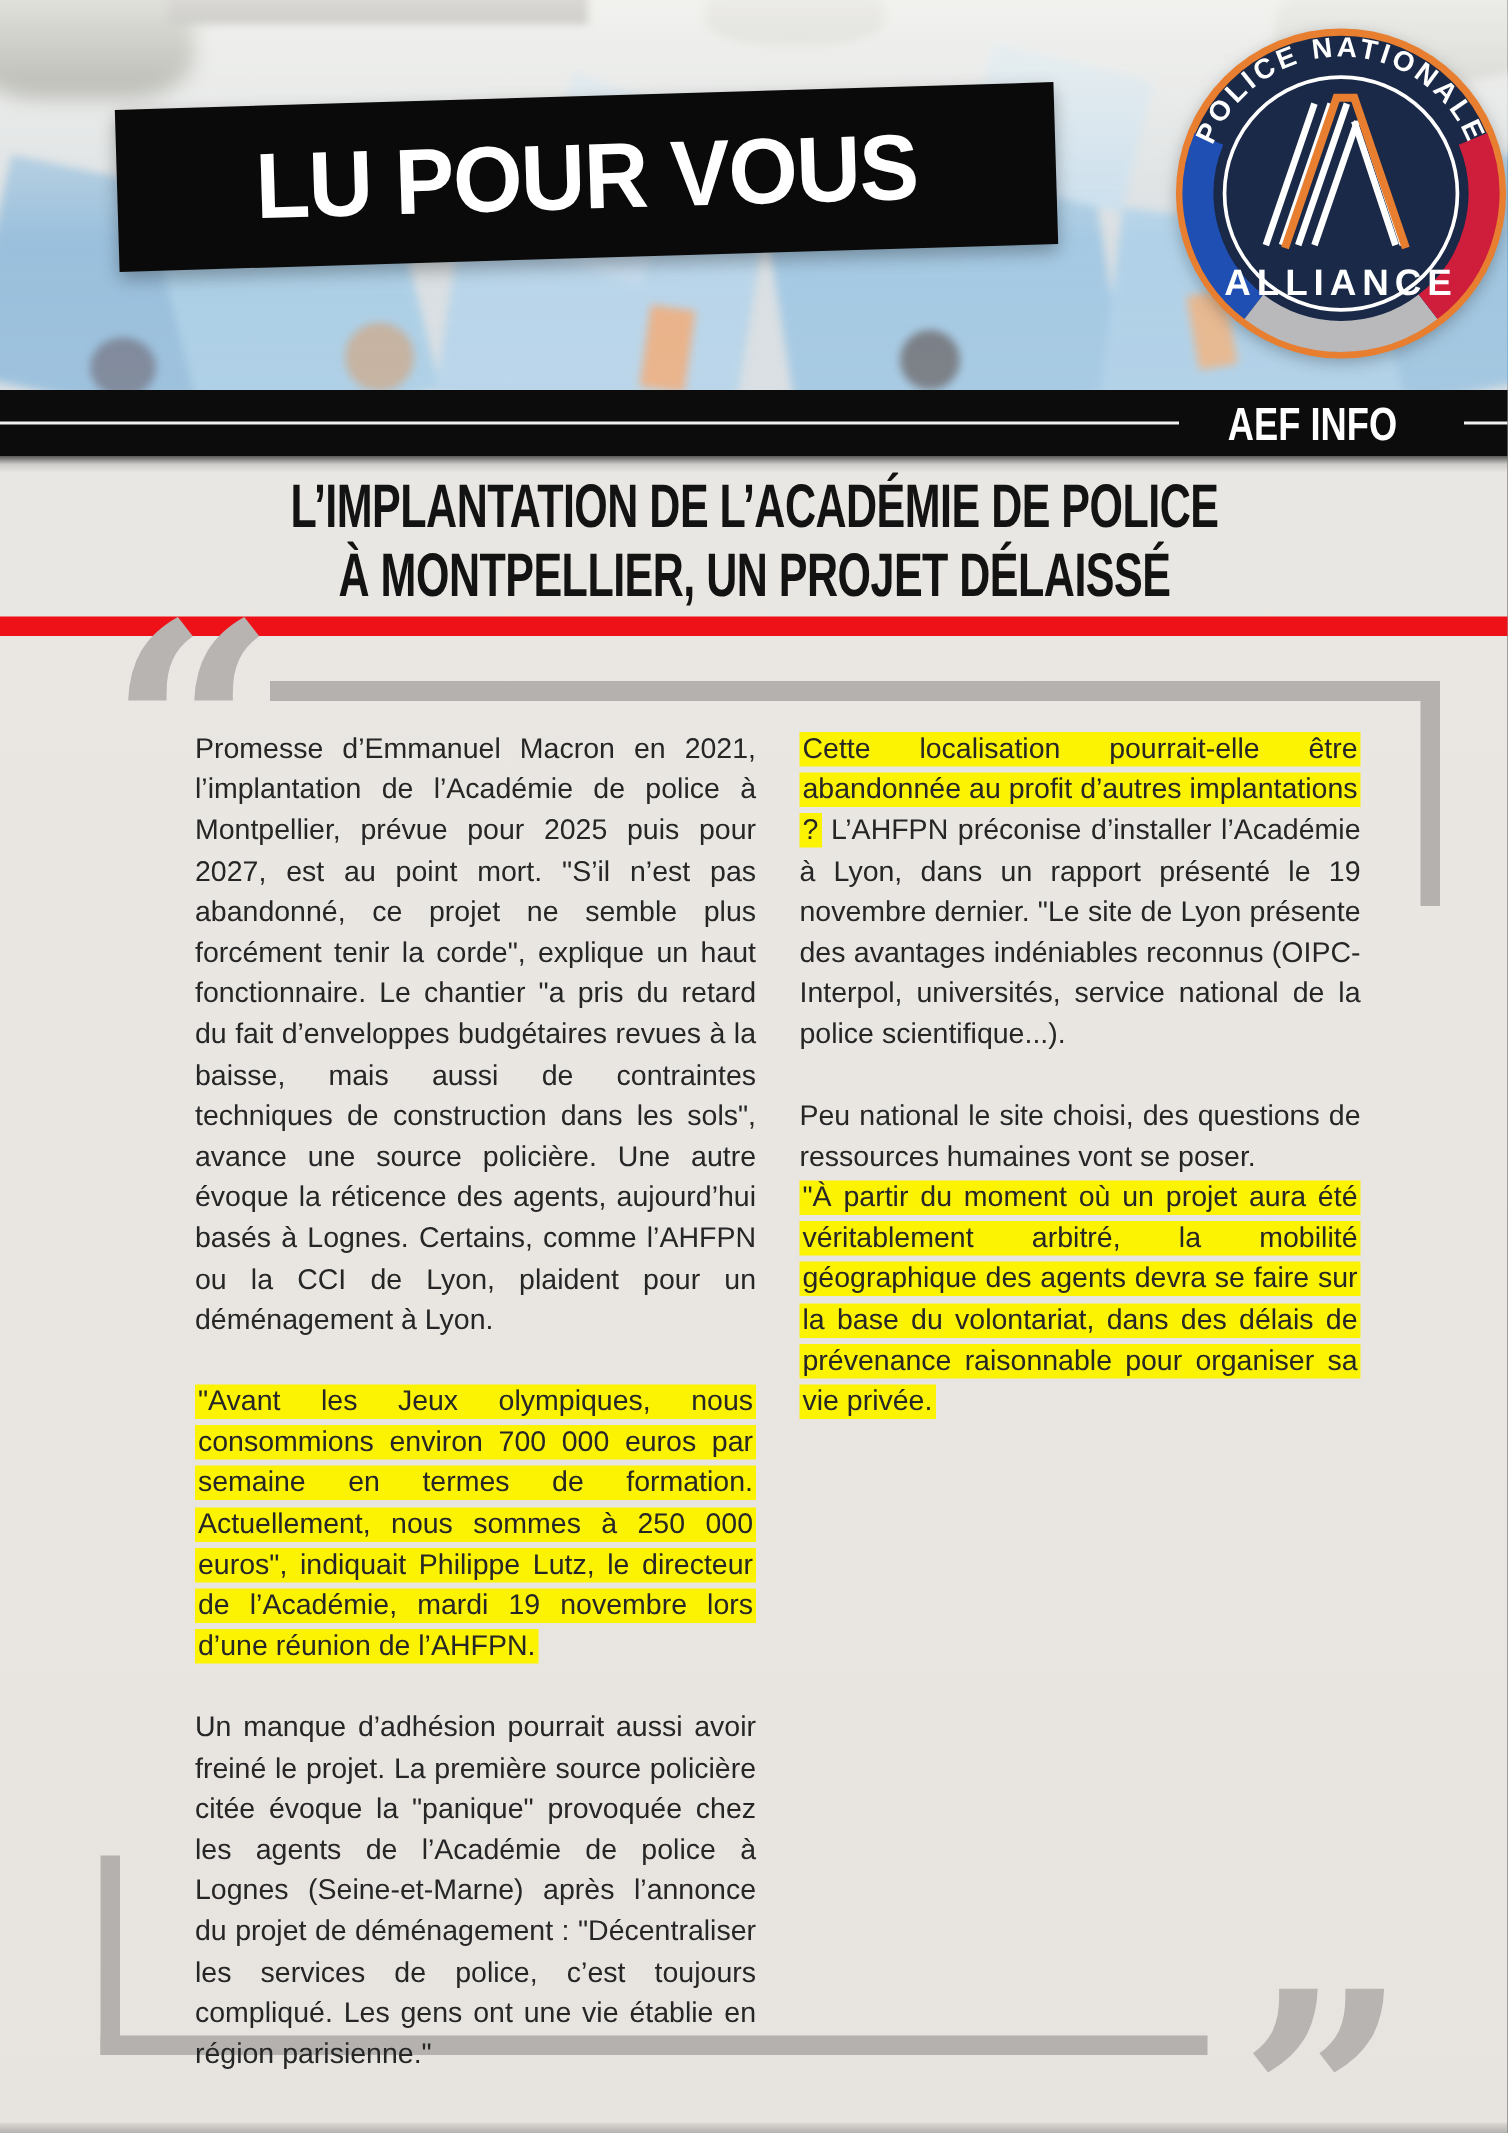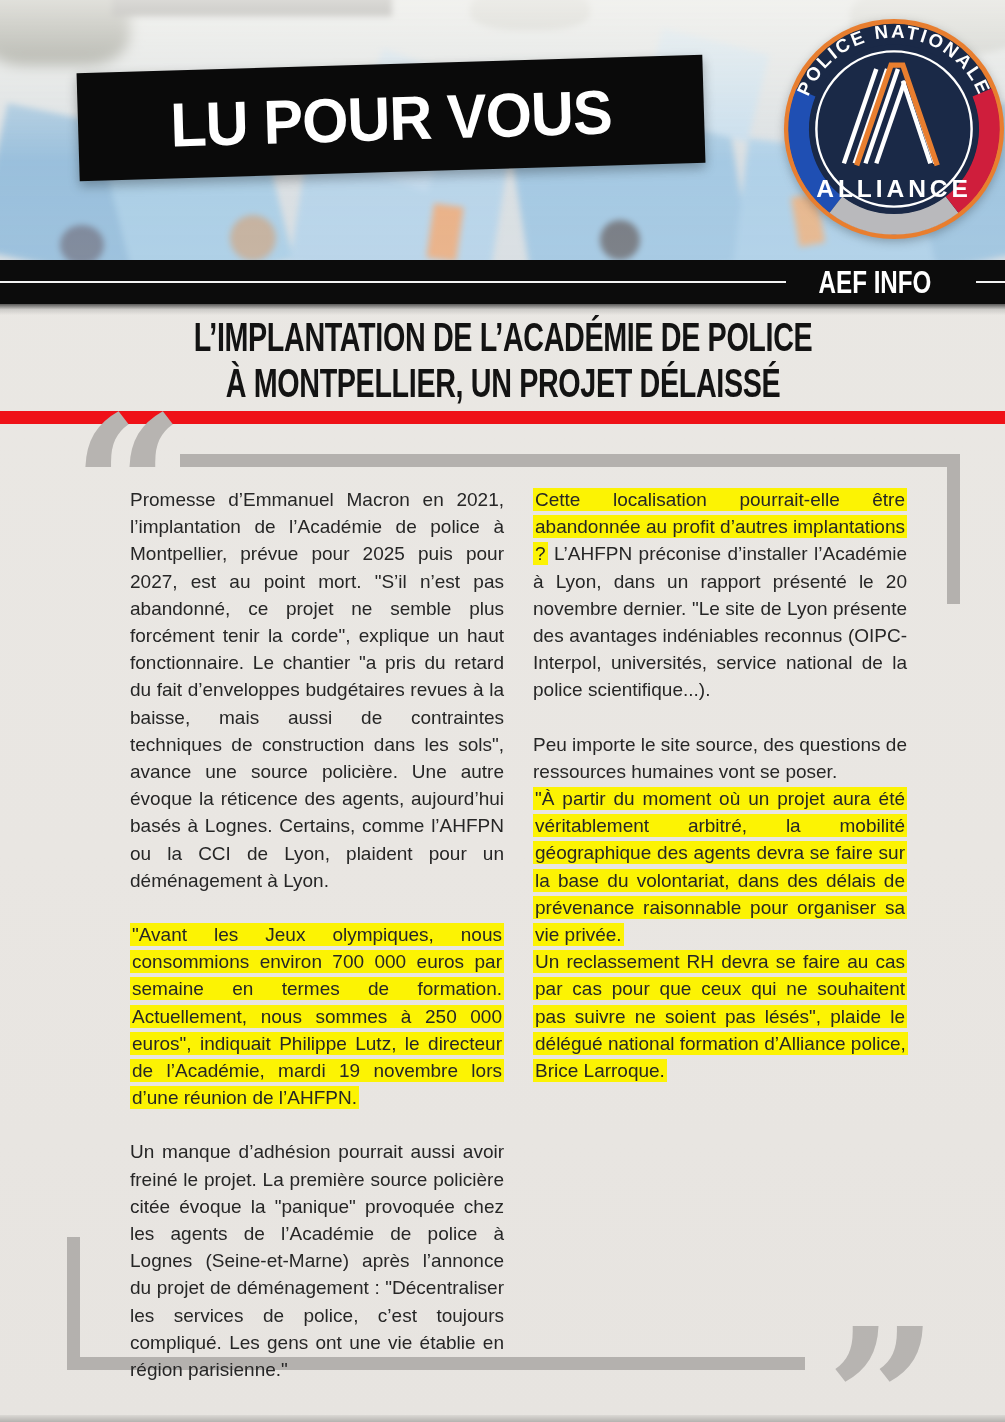--- a/index.html
+++ b/index.html
@@ -130,24 +130,23 @@
   <div class="bracket br-tv"></div>
   <div class="bracket br-bv"></div>
   <div class="bracket br-bh"></div>
 
   <div class="col col-left">
       <div class="para"><span>Promesse d’Emmanuel Macron en 2021, l’implantation de l’Académie de police à Montpellier, prévue pour 2025 puis pour 2027, est au point mort. "S’il n’est pas abandonné, ce projet ne semble plus forcément tenir la corde", explique un haut fonctionnaire. Le chantier "a pris du retard du fait d’enveloppes budgétaires revues à la baisse, mais aussi de contraintes techniques de construction dans les sols", avance une source policière. Une autre évoque la réticence des agents, aujourd’hui basés à Lognes. Certains, comme l’AHFPN ou la CCI de Lyon, plaident pour un déménagement à Lyon.</span></div>
       <div class="para gap"><span class="hl">"Avant les Jeux olympiques, nous consommions environ 700 000 euros par semaine en termes de formation. Actuellement, nous sommes à 250 000 euros", indiquait Philippe Lutz, le directeur de l’Académie, mardi 19 novembre lors d’une réunion de l’AHFPN.</span></div>
       <div class="para gap"><span>Un manque d’adhésion pourrait aussi avoir freiné le projet. La première source policière citée évoque la "panique" provoquée chez les agents de l’Académie de police à Lognes (Seine-et-Marne) après l’annonce du projet de déménagement : "Décentraliser les services de police, c’est toujours compliqué. Les gens ont une vie établie en région parisienne."</span></div>
     </div>
   <div class="col col-right">
-      <div class="para"><span class="hl">Cette localisation pourrait-elle être abandonnée au profit d’autres implantations ?</span><span> L’AHFPN préconise d’installer l’Académie à Lyon, dans un rapport présenté le 20 novembre dernier. "Le site de Lyon présente des avantages indéniables reconnus (OIPC-Interpol, universités, service national de la police scientifique...).</span></div>
-      <div class="para gap"><span>Peu importe le site source, des questions de ressources humaines vont se poser.</span></div>
+      <div class="para"><span class="hl">Cette localisation pourrait-elle être abandonnée au profit d’autres implantations ?</span><span> L’AHFPN préconise d’installer l’Académie à Lyon, dans un rapport présenté le 19 novembre dernier. "Le site de Lyon présente des avantages indéniables reconnus (OIPC-Interpol, universités, service national de la police scientifique...).</span></div>
+      <div class="para gap"><span>Peu national le site choisi, des questions de ressources humaines vont se poser.</span></div>
       <div class="para"><span class="hl">"À partir du moment où un projet aura été véritablement arbitré, la mobilité géographique des agents devra se faire sur la base du volontariat, dans des délais de prévenance raisonnable pour organiser sa vie privée.</span></div>
-      <div class="para"><span class="hl">Un reclassement RH devra se faire au cas par cas pour que ceux qui ne souhaitent pas suivre ne soient pas lésés", plaide le délégué national formation d’Alliance police, Brice Larroque.</span></div>
     </div>
 
   <div class="footer">
     <span>LE BUREAU NATIONAL, LE 13 DÉCEMBRE 2024</span>
   </div>
   <div class="bottom-edge"></div>
 
 </div>
 
 </body></html>

